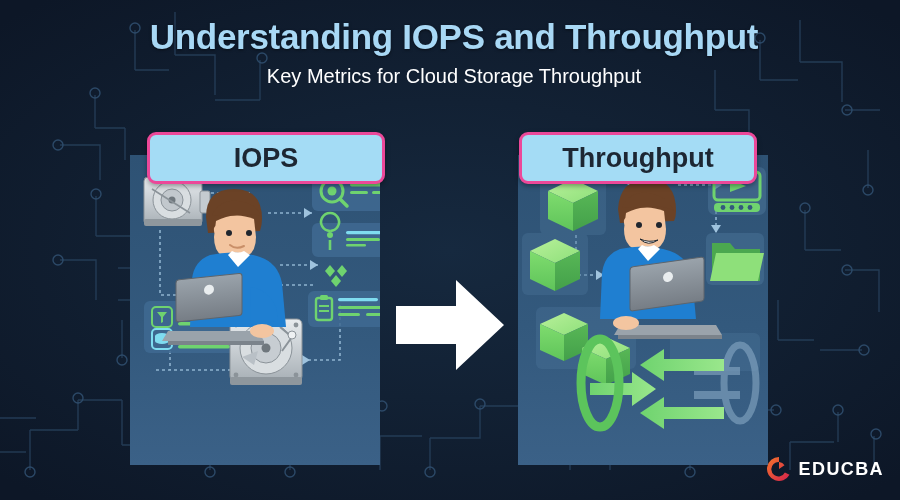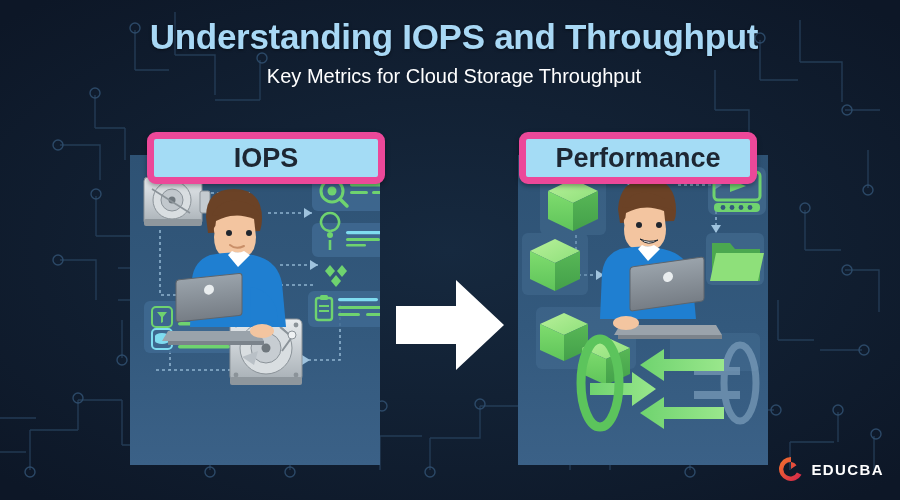--- a/index.html
+++ b/index.html
@@ -34,32 +34,32 @@
   }
   .panel.left { left:130px; width:250px; }
   .panel.right { left:518px; width:250px; }
   .panel-inner { position:absolute; inset:0; }
 
   .banner {
     position:absolute; top:132px; height:52px;
     background:#a4dcf5; border-radius:9px;
     display:flex; align-items:center; justify-content:center;
     box-shadow:0 2px 5px rgba(0,0,0,.35);
-    border:7px solid #ec4899;
+    border:3px solid #ec4899;
   }
   .banner.left { left:147px; width:238px; }
   .banner.right { left:519px; width:238px; }
   .banner span { font-size:27px; font-weight:bold; color:#1d2733; }
 
   
   .center-arrow { position:absolute; left:392px; top:272px; }
 
   
   .logo { position:absolute; right:16px; bottom:18px; display:flex; align-items:center; gap:7px; }
-  .logo-text { color:#ffffff; font-size:15px; font-weight:bold; letter-spacing:1.4px; }
+  .logo-text { color:#ffffff; font-size:18px; font-weight:bold; letter-spacing:1.4px; }
 </style>
 </head>
 <body>
 
 <div id="stage">
 
   <div class="bg-base"></div>
 
   <svg class="bg-circuits" width="900" height="500" viewBox="0 0 900 500">
     <g stroke="#27415c" stroke-width="1.4" fill="none" opacity="0.85">
@@ -410,21 +410,21 @@
         <rect x="112" y="128" width="74" height="44" rx="3" fill="url(#lapGrad2)" stroke="#5e656c" transform="skewY(-8)"></rect>
         <circle cx="150" cy="143" r="5" fill="#e9edef" transform="skewY(-8)"></circle>
         <path d="M102 170 h96 l6 10 h-108 z" fill="#9aa3ab"></path>
         <path d="M100 180 h104 v4 h-104 z" fill="#7b838b"></path>
         <ellipse cx="108" cy="168" rx="13" ry="7" fill="#f3c5a0"></ellipse>
       </g>
     </svg>
   </div>
 
   <div class="banner right">
-    <span>Performance</span>
+    <span>Throughput</span>
   </div>
 
   <div class="logo">
     <svg width="26" height="26" viewBox="0 0 26 26">
       <defs>
         <linearGradient id="eGrad" x1="0" y1="0" x2="1" y2="1">
           <stop offset="0" stop-color="#f4762b"></stop>
             <stop offset="1" stop-color="#d4214c"></stop>
         </linearGradient>
       </defs>

